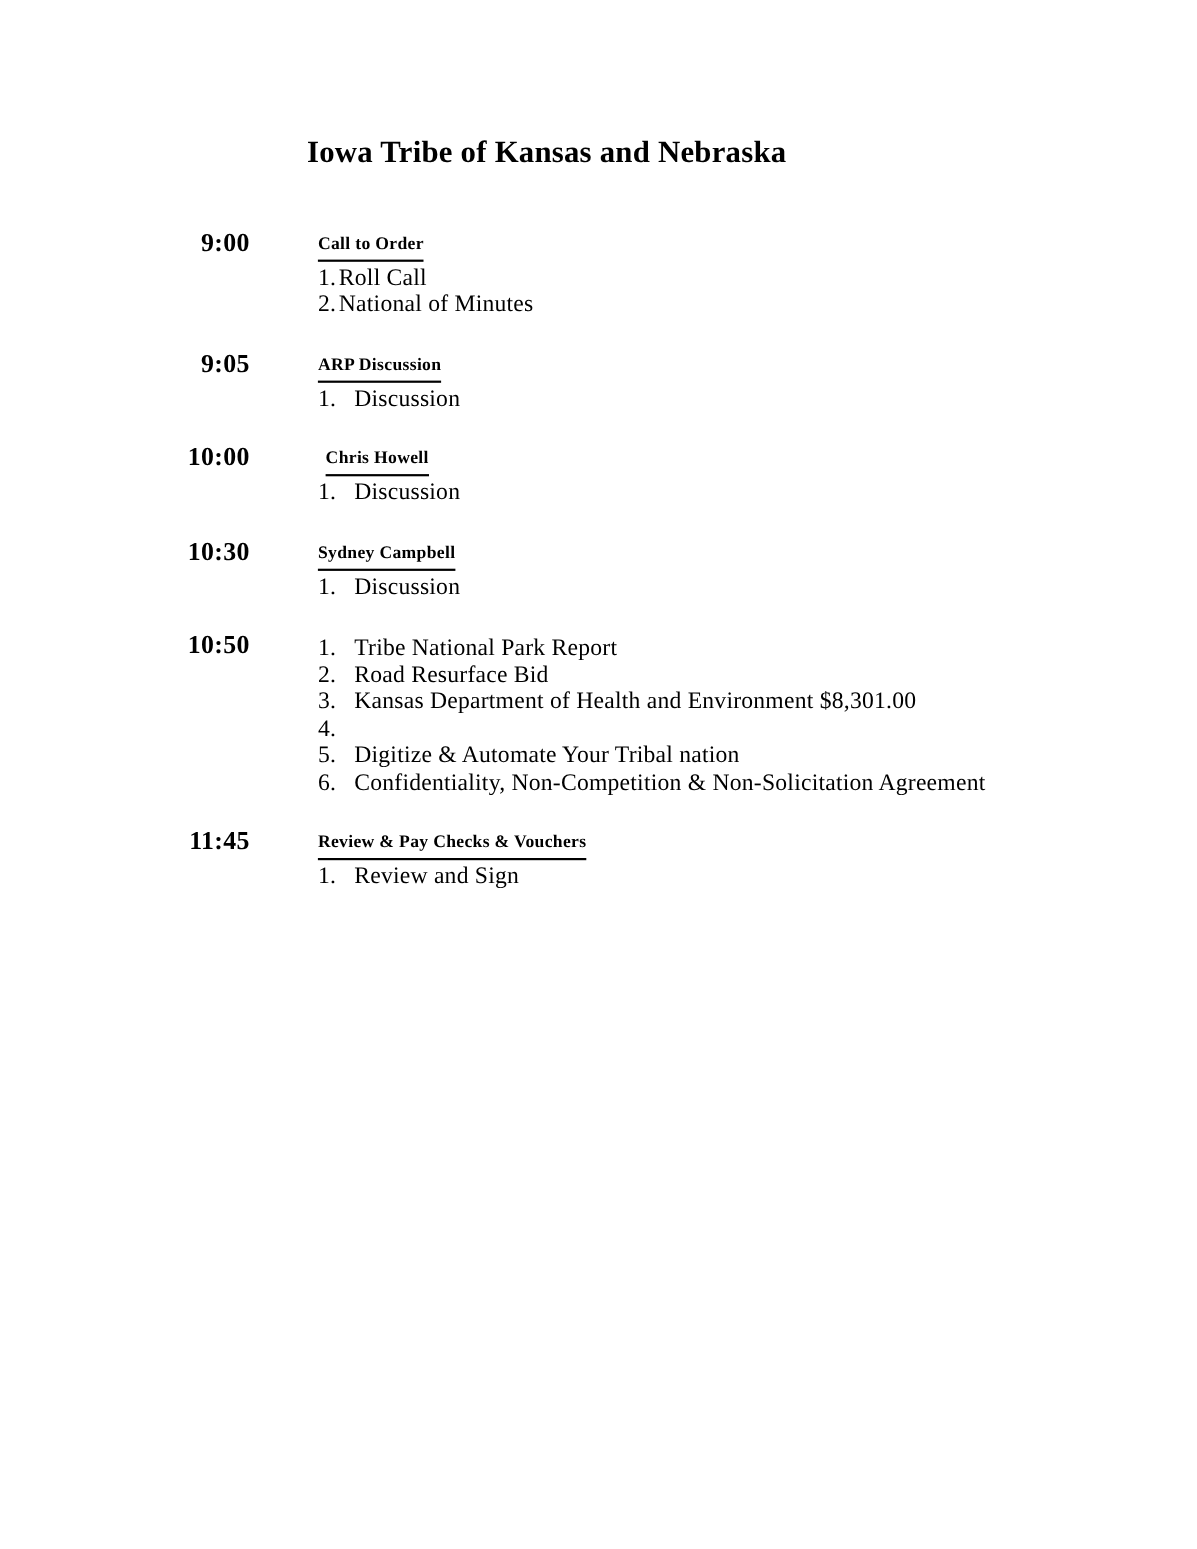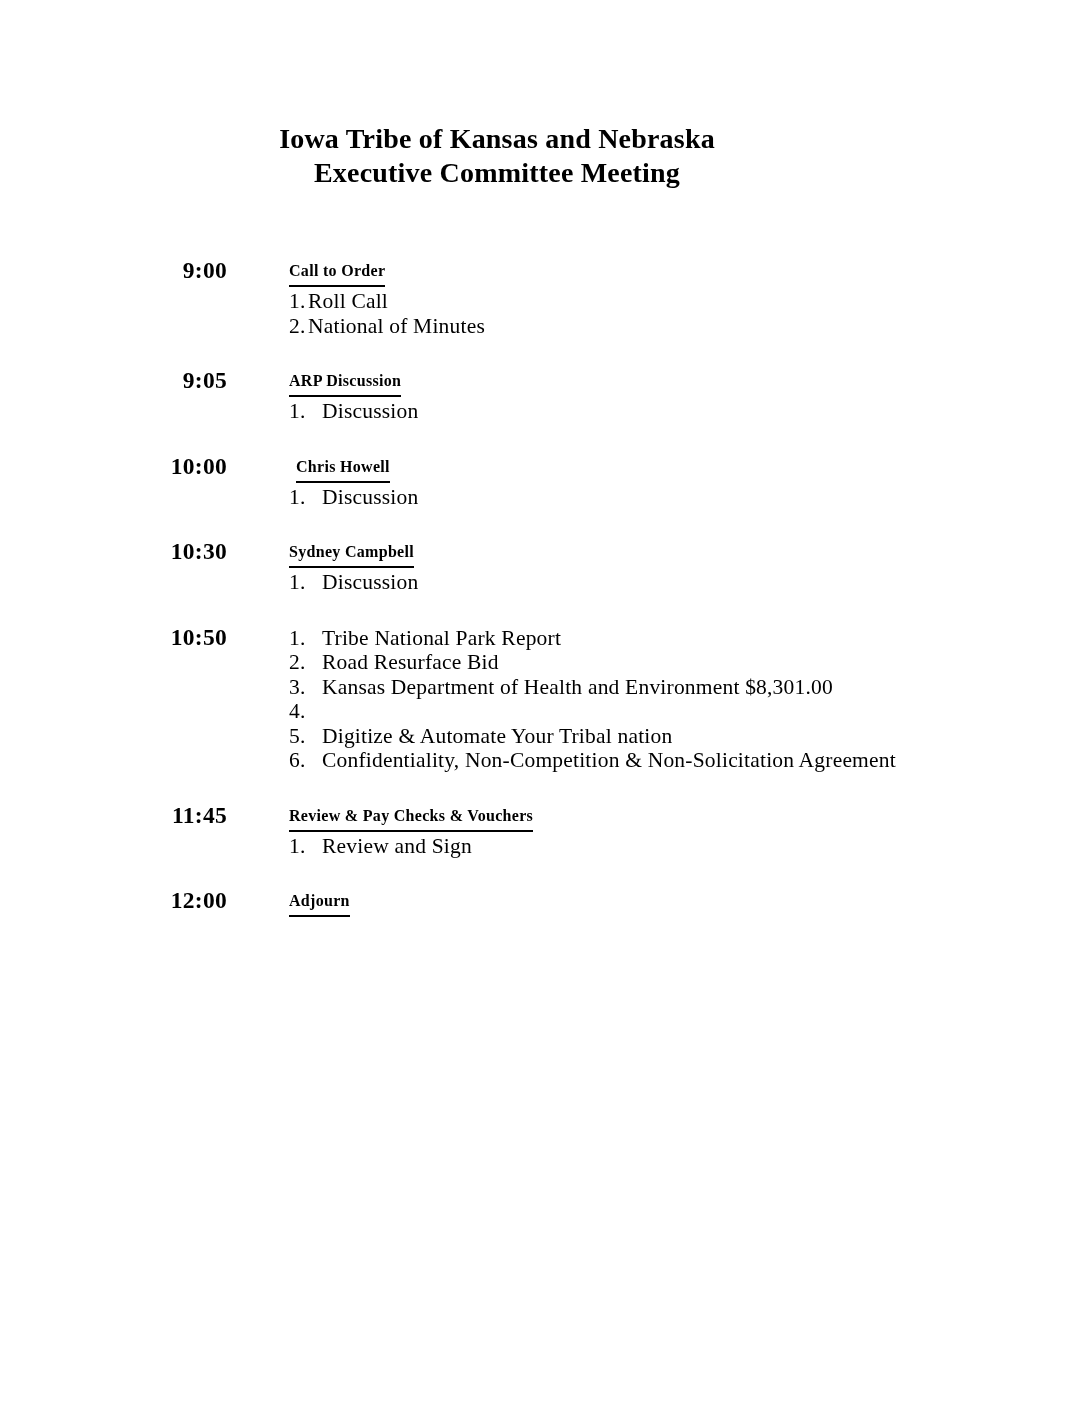--- a/index.html
+++ b/index.html
@@ -21,21 +21,21 @@
     margin-left: 22px;          
     text-align: center;
   }
   .title-line {
     font-size: 28px;
     font-weight: bold;
     line-height: 33.5px;
     letter-spacing: 0.2px;
   }
   .agenda {
-    margin-top: 68px;
+    margin-top: 52px;
     margin-left: 132px;
     margin-right: 60px;
   }
   .section {
     display: flex;
     align-items: flex-start;
     margin-bottom: 29px;
   }
   .time {
     width: 95px;
@@ -82,21 +82,20 @@
   
   .section-0 .num { width: 19px; }
 </style>
 </head>
 <body>
 
 <div class="page">
 
   <div class="title-block">
     <div class="title-line">Iowa Tribe of Kansas and Nebraska</div>
-    <div class="title-line">Executive Committee Meeting</div>
   </div>
 
   <div class="agenda">
 
     <div class="section section-0">
       <div class="time">9:00</div>
       <div class="content">
         <div class="heading"><span class="heading-text">Call to Order</span></div>
         <ul class="items">
           <li class="item">
@@ -187,21 +186,15 @@
         <div class="heading"><span class="heading-text">Review &amp; Pay Checks &amp; Vouchers</span></div>
         <ul class="items">
           <li class="item">
               <span class="num">1.</span>
               <span class="txt">Review and Sign</span>
             </li>
         </ul>
       </div>
     </div>
 
-    <div class="section section-6">
-      <div class="time">12:00</div>
-      <div class="content">
-        <div class="heading"><span class="heading-text">Adjourn</span></div>
-      </div>
-    </div>
 
   </div>
 </div>
 
 </body></html>

